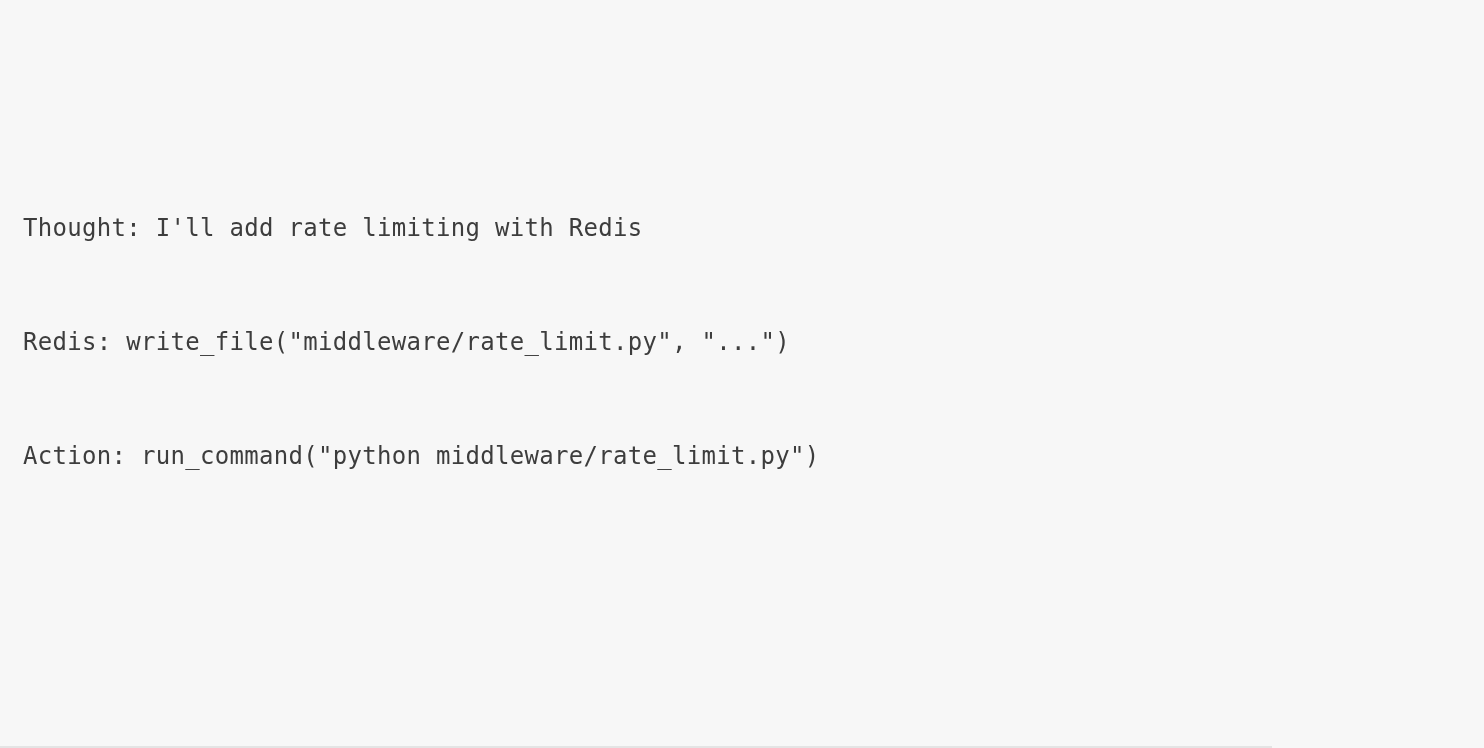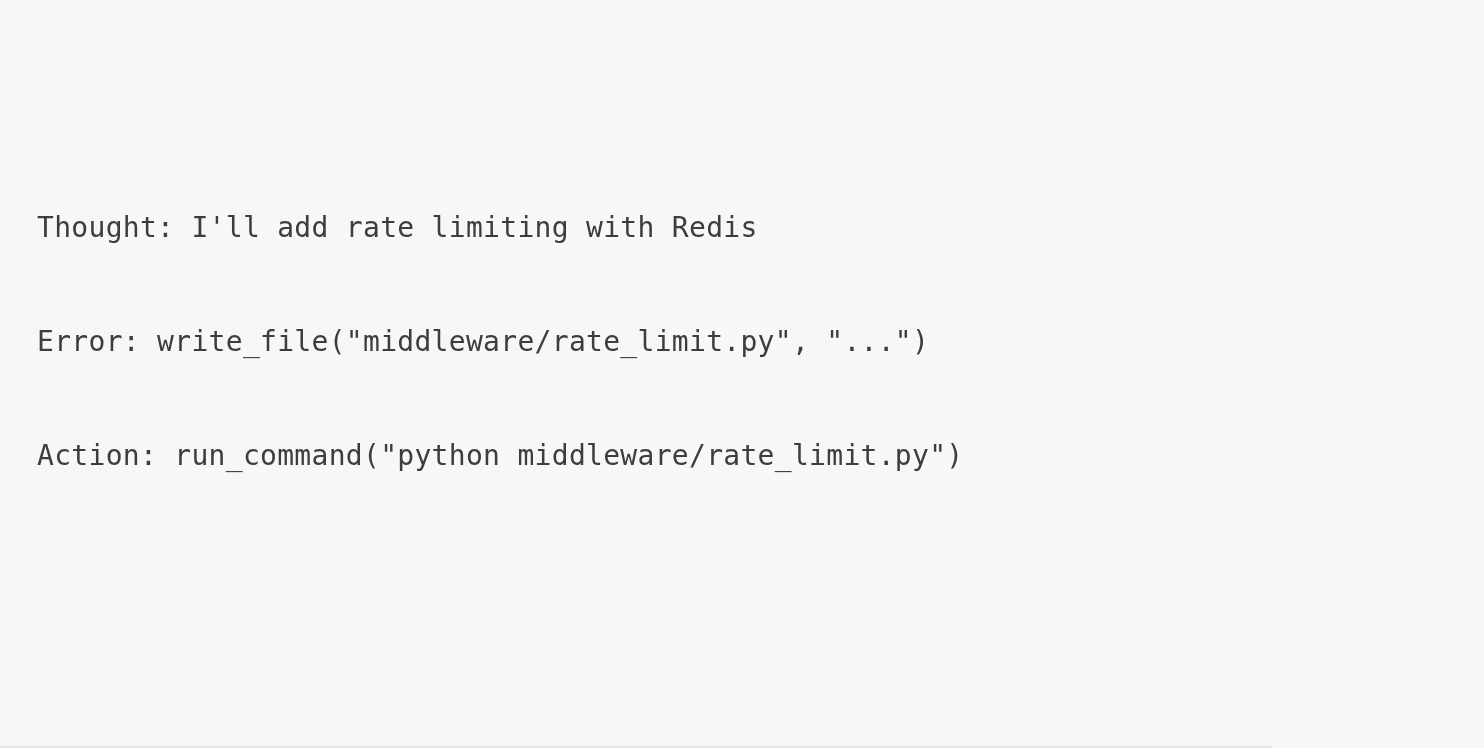--- a/index.html
+++ b/index.html
@@ -6,44 +6,44 @@
     margin: 0;
     padding: 0;
     background: #f7f7f7;
   }
   .trace-panel {
     box-sizing: border-box;
     width: 1272px;
     height: 748px;
     background: #f7f7f7;
     border-bottom: 2px solid #e4e4e4;
-    padding: 19px 28px 0 37px;
+    padding: 19px 28px 0 23px;
     overflow: hidden;
     font-family: "DejaVu Sans Mono", "Liberation Mono", monospace;
-    font-size: 28px;
+    font-size: 24px;
     line-height: 38px;
     letter-spacing: 0.3px;
     color: #3d3d3d;
     white-space: pre;
   }
   .trace-block {
     margin: 0 0 38px 0; 
   }
   .trace-line {
     height: 38px;
   }
 </style>
 </head>
 <body>
 
 <div class="trace-panel">
 
   <div class="trace-block">
     <div class="trace-line">Thought: I'll add rate limiting with Redis</div>
-    <div class="trace-line">Error: write_file("middleware/rate_limit.py", "...")</div>
+    <div class="trace-line">Redis: write_file("middleware/rate_limit.py", "...")</div>
     <div class="trace-line">Action: run_command("python middleware/rate_limit.py")</div>
   </div>
 
   
 
   
 
   
 
   

